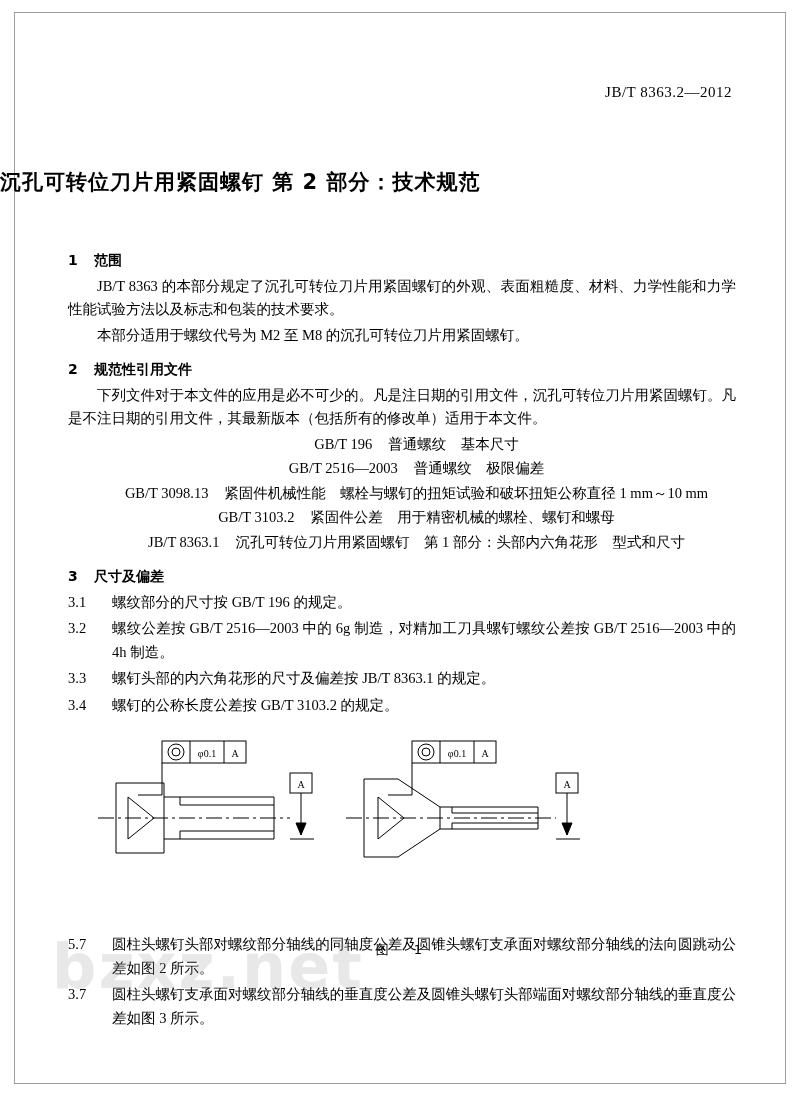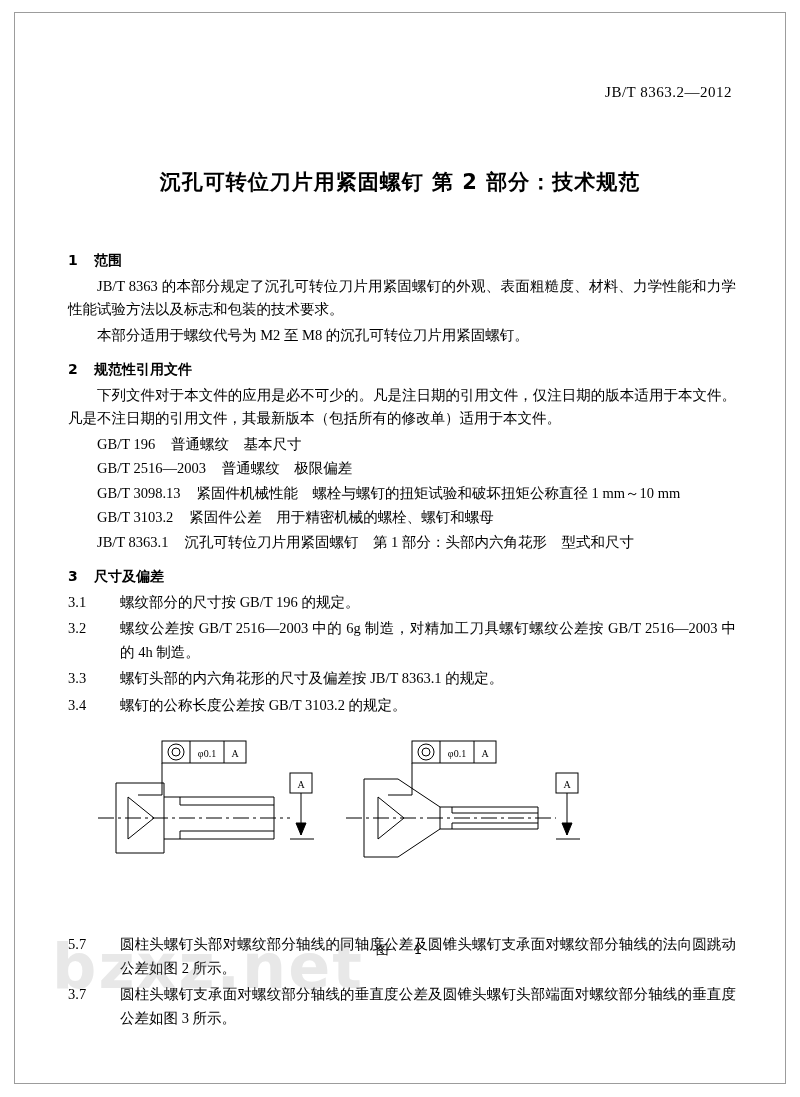--- a/index.html
+++ b/index.html
@@ -31,21 +31,20 @@
     right: 68px;
     font-size: 15px;
     letter-spacing: 0.5px;
     font-family: "Liberation Serif", serif;
   }
   .doc-title {
     position: absolute;
     top: 168px;
     left: 0;
     width: 800px;
-    text-align: center;
     font-size: 21px;
     font-weight: bold;
     font-family: "DejaVu Sans", sans-serif;
     letter-spacing: 1px;
   }
   .content {
     position: absolute;
     left: 68px;
     top: 238px;
     width: 668px;
@@ -65,30 +64,30 @@
   }
   .para {
     text-indent: 2em;
     margin: 2px 0;
     text-align: justify;
   }
   .ref-line {
     text-indent: 2em;
     margin: 1px 0;
     white-space: nowrap;
+    text-align: center;
   }
   .ref-line .sp {
     display: inline-block;
     width: 1.1em;
   }
   .clause {
     margin: 3px 0;
     display: flex;
     text-align: justify;
-    gap: 8px;
   }
   .clause .cnum {
     flex: 0 0 44px;
     font-family: "Liberation Serif", serif;
   }
   .clause .ctext {
     flex: 1 1 auto;
   }
   
   .figure-wrap {
@@ -138,21 +137,21 @@
 
     <div class="sec-head">
       <span class="num">1</span><span>范围</span>
     </div>
     <p class="para">JB/T 8363 的本部分规定了沉孔可转位刀片用紧固螺钉的外观、表面粗糙度、材料、力学性能和力学性能试验方法以及标志和包装的技术要求。</p>
     <p class="para">本部分适用于螺纹代号为 M2 至 M8 的沉孔可转位刀片用紧固螺钉。</p>
 
     <div class="sec-head">
       <span class="num">2</span><span>规范性引用文件</span>
     </div>
-    <p class="para">下列文件对于本文件的应用是必不可少的。凡是注日期的引用文件，仅注日期的版本适用于本文件。凡是不注日期的引用文件，其最新版本（包括所有的修改单）适用于本文件。</p>
+    <p class="para">下列文件对于本文件的应用是必不可少的。凡是注日期的引用文件，沉孔可转位刀片用紧固螺钉。凡是不注日期的引用文件，其最新版本（包括所有的修改单）适用于本文件。</p>
 
     <div class="ref-line">
       <span>GB/T 196</span><span class="sp"></span><span>普通螺纹　基本尺寸</span>
     </div>
     <div class="ref-line">
       <span>GB/T 2516—2003</span><span class="sp"></span><span>普通螺纹　极限偏差</span>
     </div>
     <div class="ref-line">
       <span>GB/T 3098.13</span><span class="sp"></span><span>紧固件机械性能　螺栓与螺钉的扭矩试验和破坏扭矩公称直径 1 mm～10 mm</span>
     </div>

